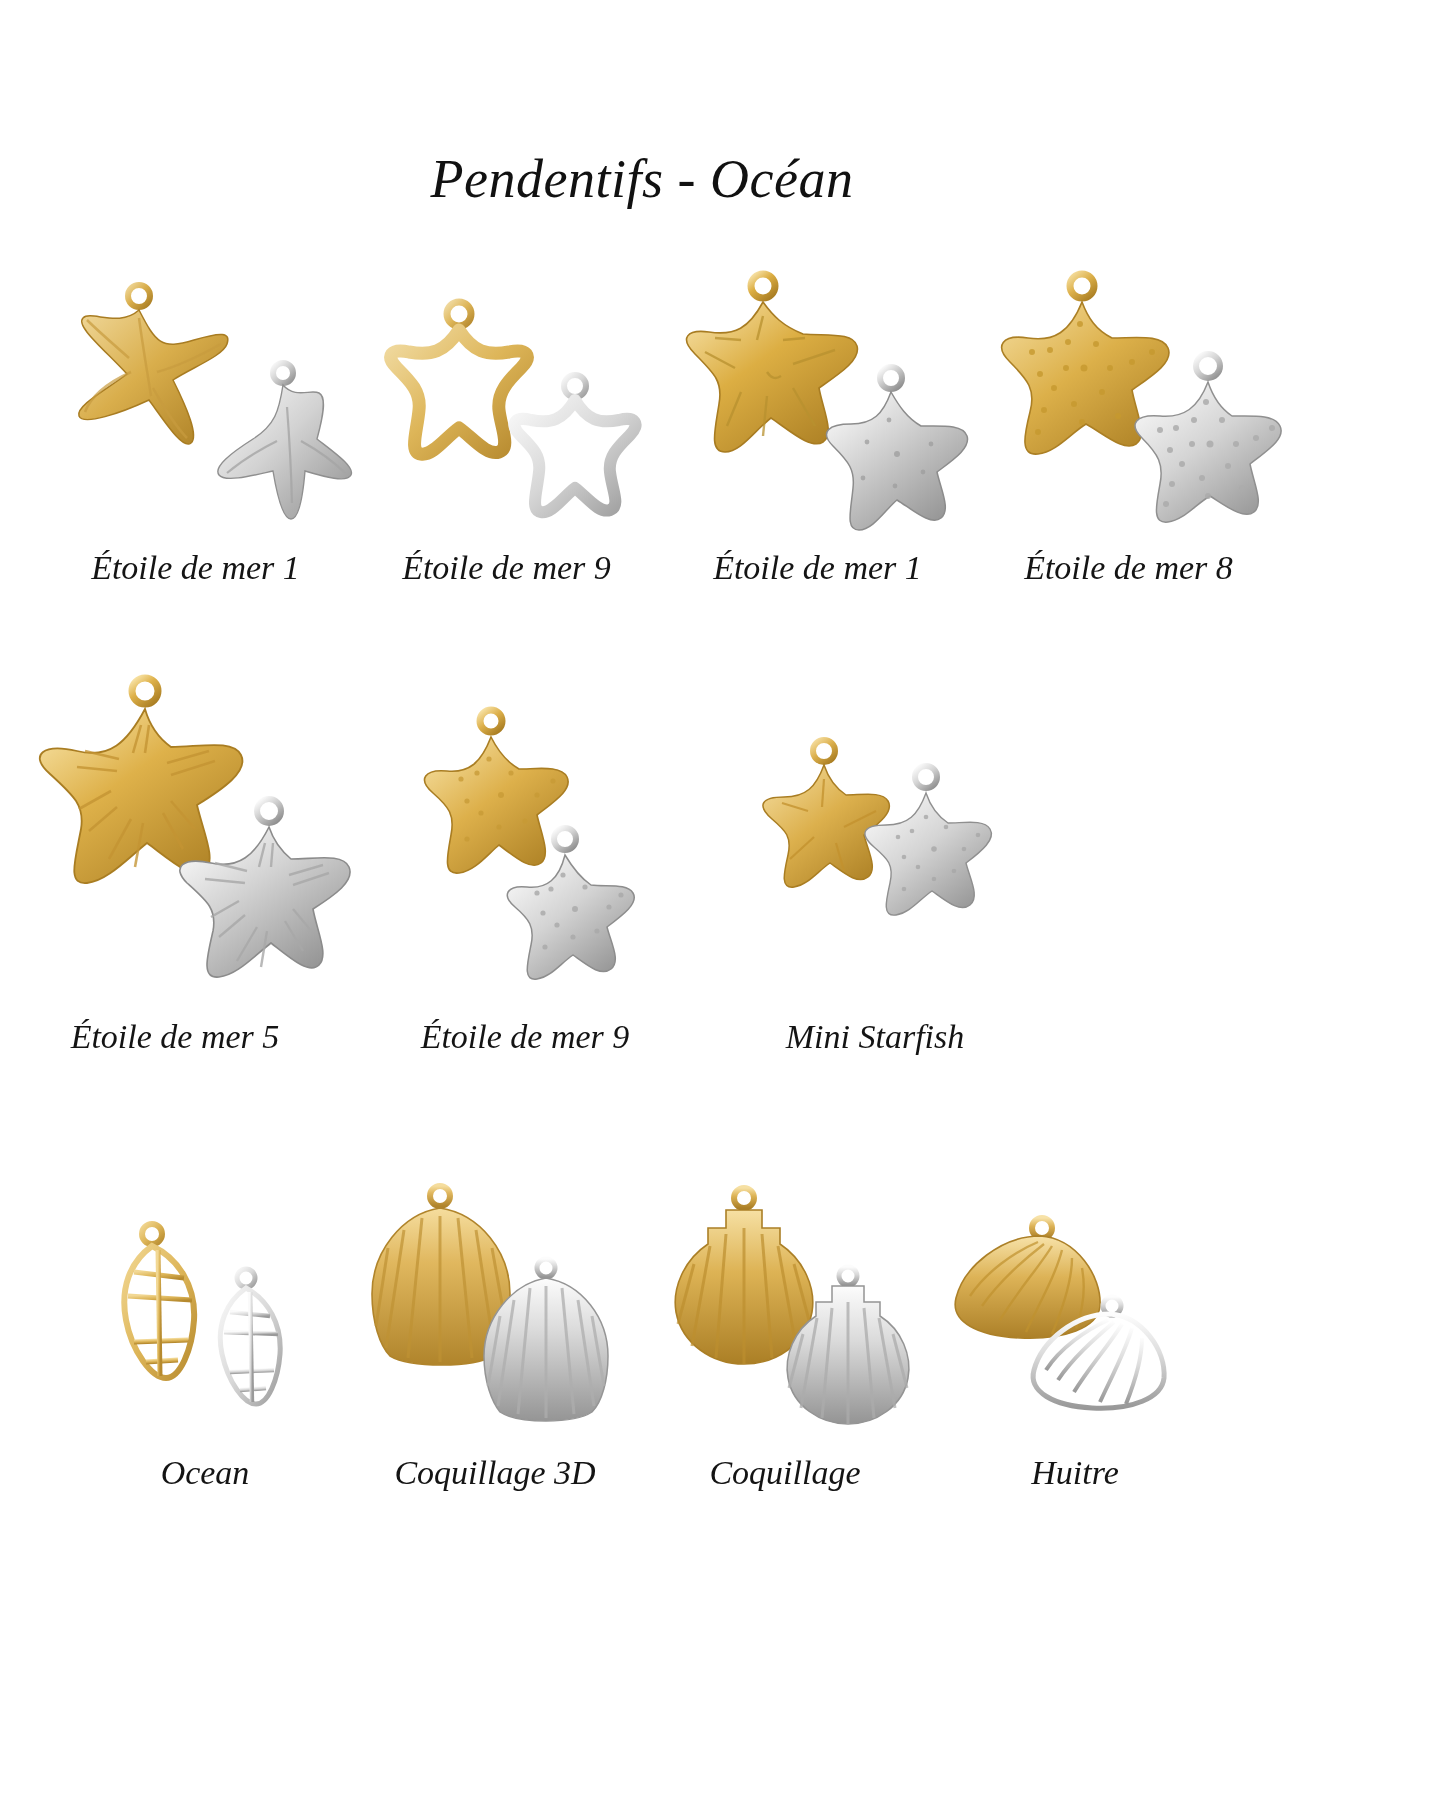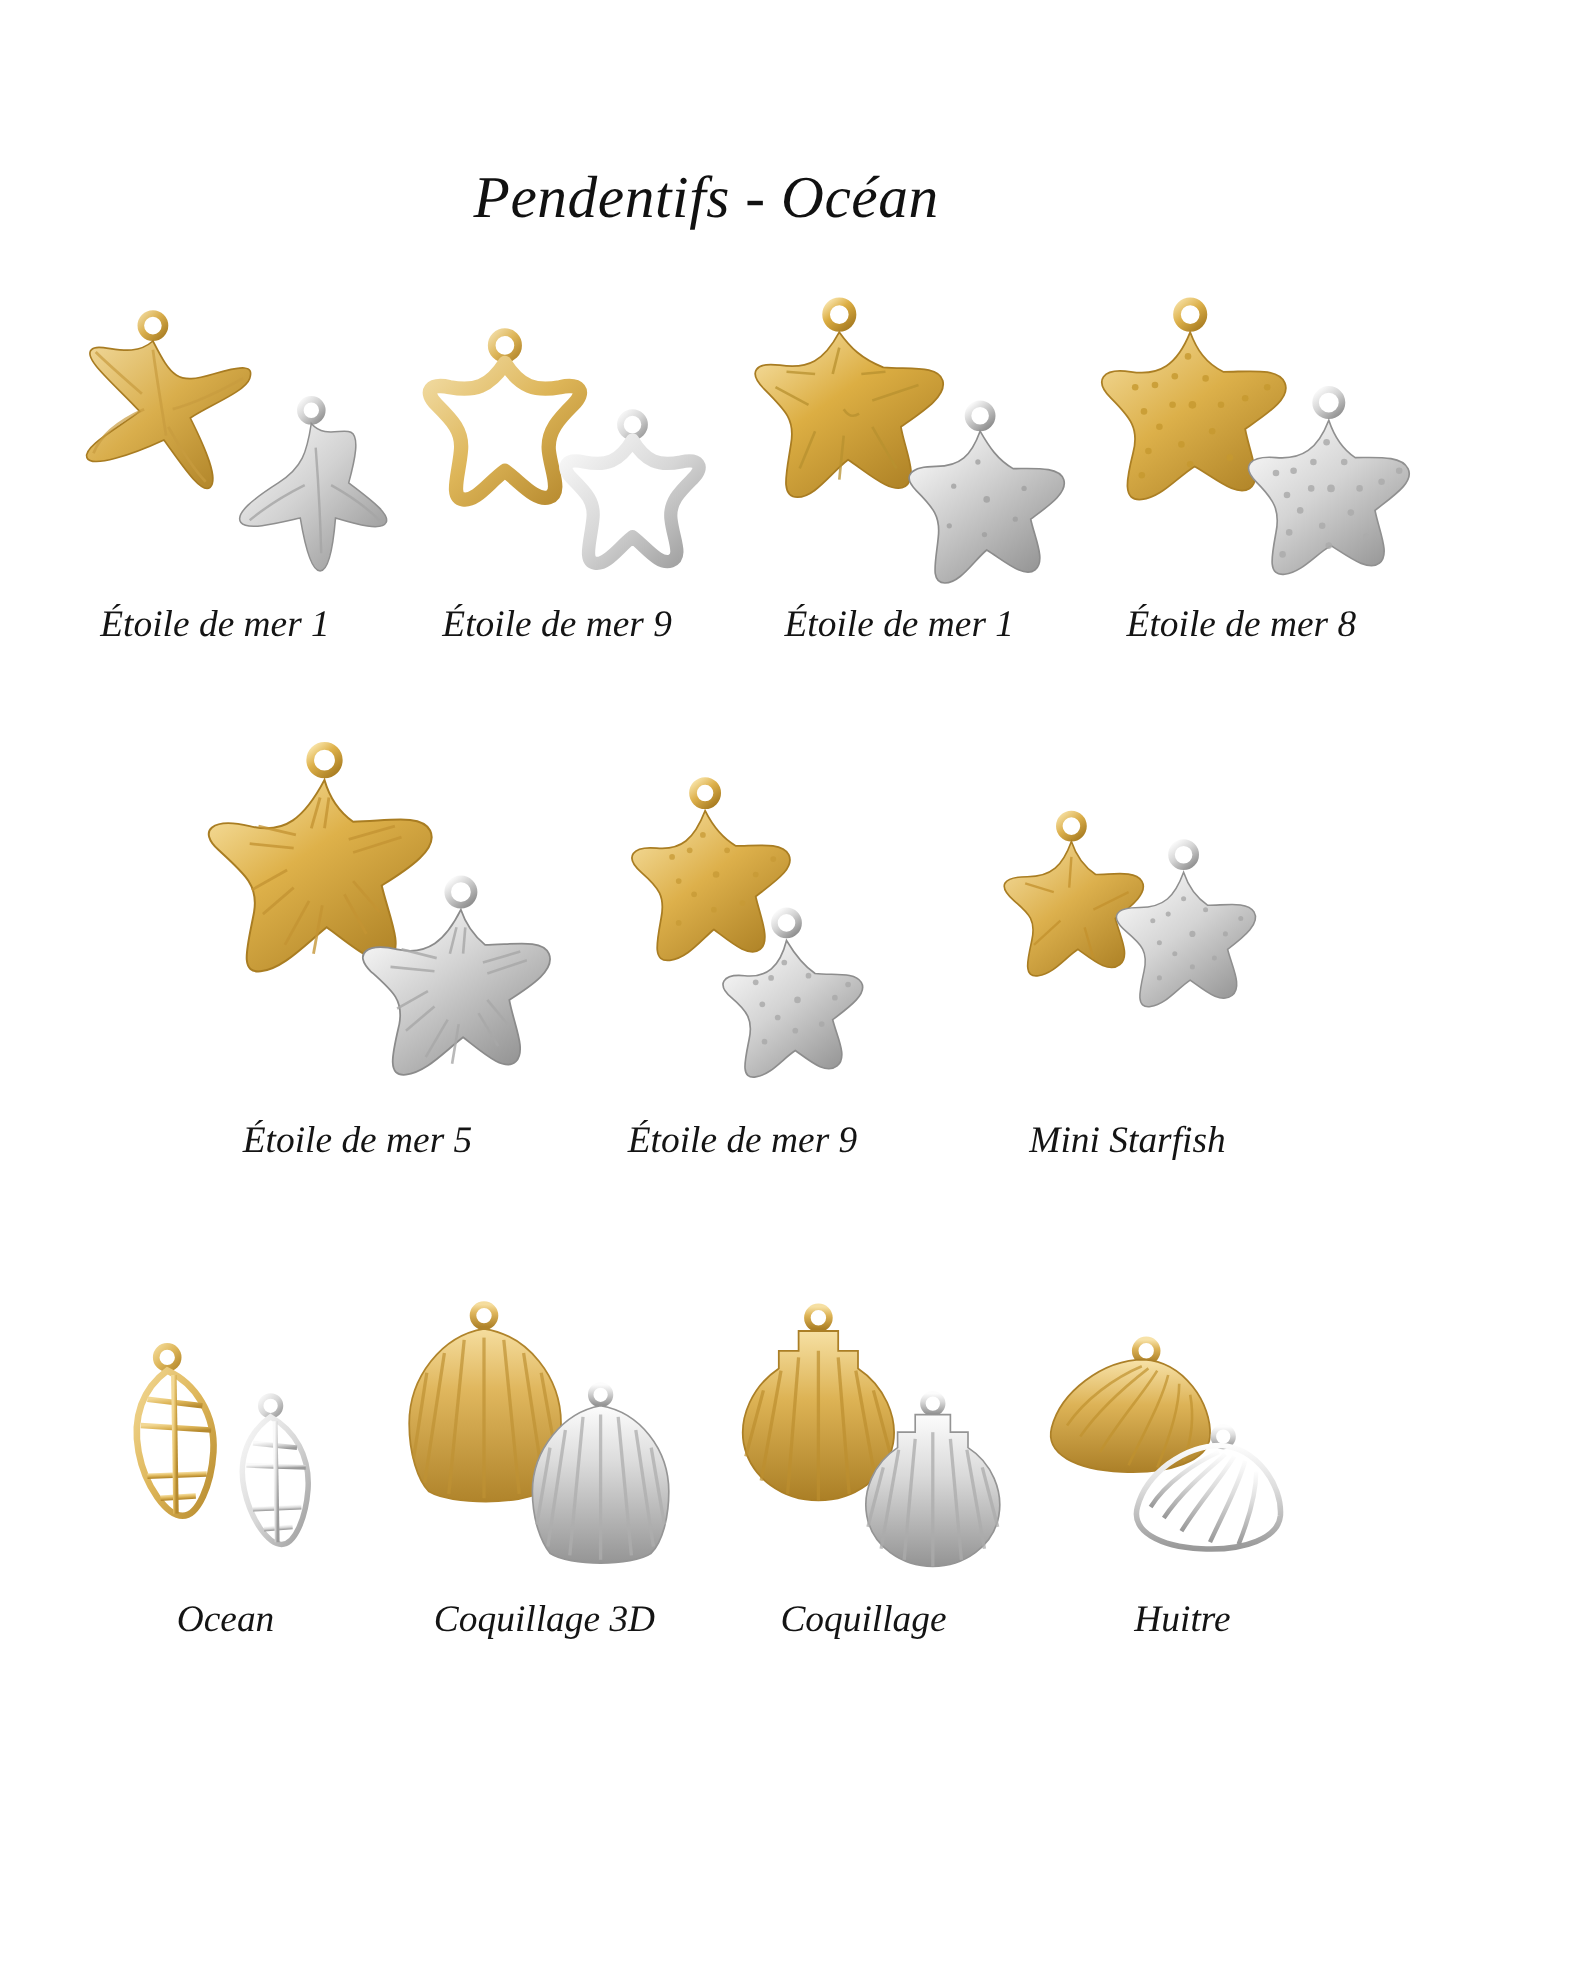--- a/index.html
+++ b/index.html
@@ -65,21 +65,20 @@
     margin-top: 58px;
     padding-left: 40px;
   }
   #row1 .cell { width: 350px; }
   #row1 .cell-art { height: 275px; }
   #row1 .cell-label { margin-top: 6px; }
 
   
   #row2 {
     margin-top: 82px;
-    padding-left: 150px;
   }
   #row2 .cell { width: 350px; }
   #row2 .cell-art { height: 345px; }
   #row2 .cell-label { margin-top: 4px; }
 
   
   #row3 {
     margin-top: 118px;
     padding-left: 60px;
   }

